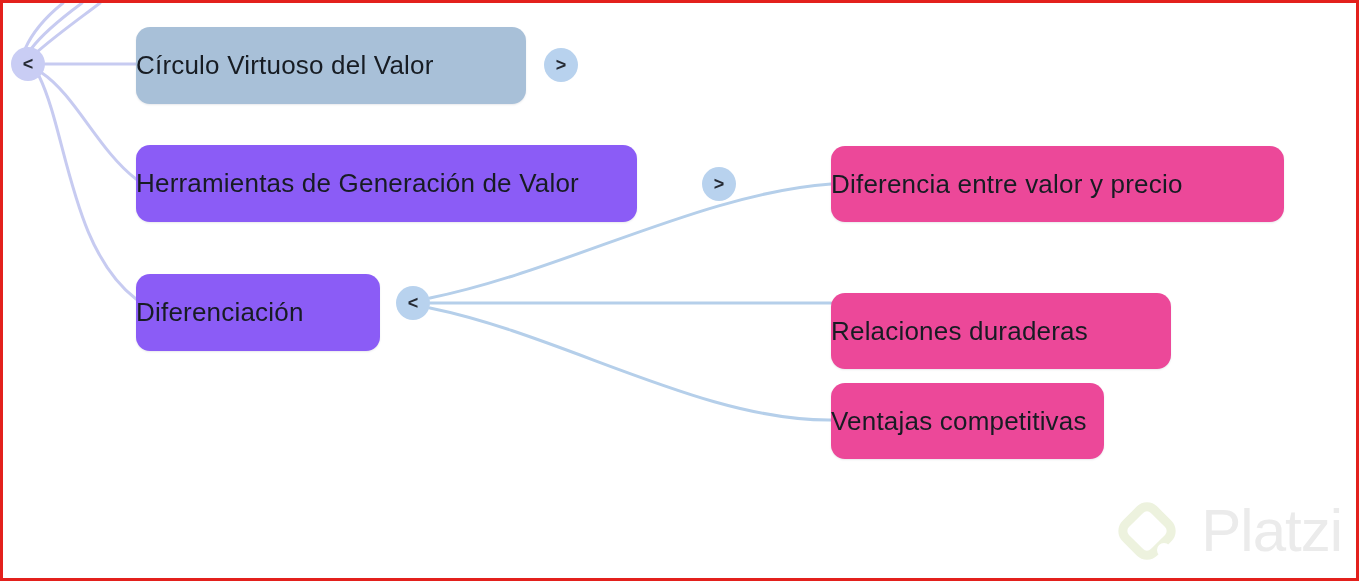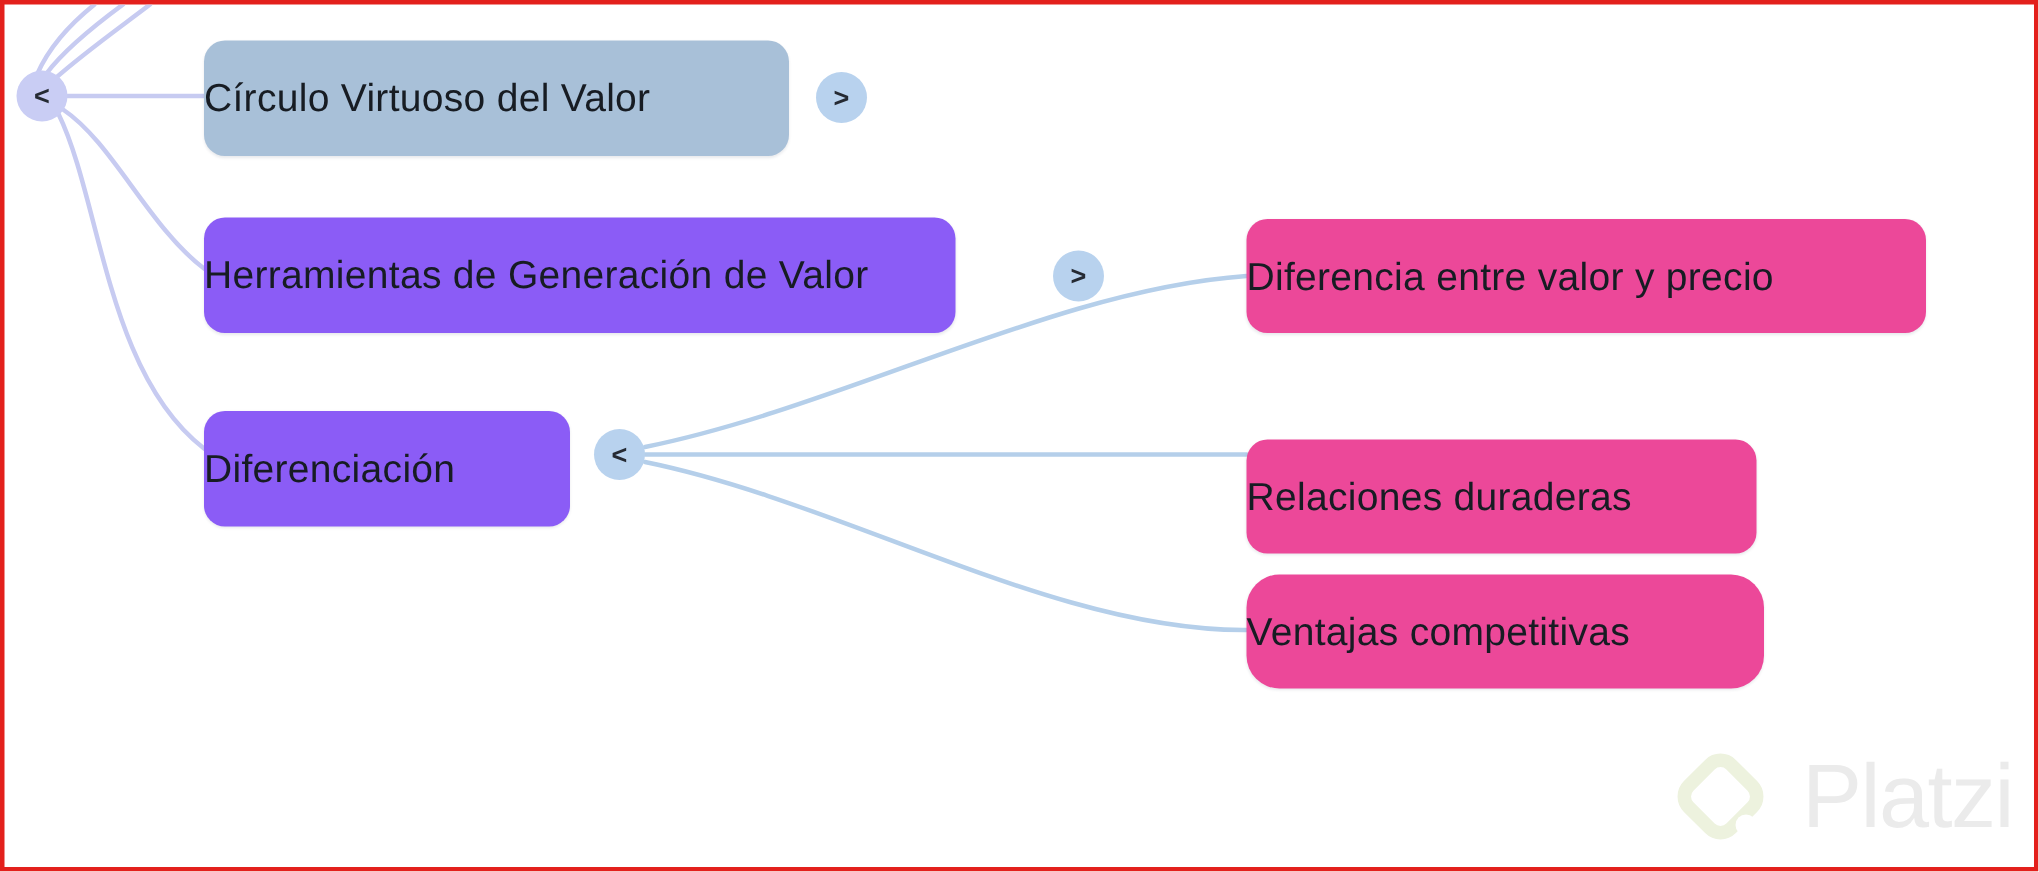--- a/index.html
+++ b/index.html
@@ -88,21 +88,21 @@
   </div>
 
   <div class="node node-child" style="left:828px;top:143px;width:453px;height:76px;">
     <span>Diferencia entre valor y precio</span>
   </div>
 
   <div class="node node-child" style="left:828px;top:262px;width:340px;height:76px;margin-top:28px;">
     <span>Relaciones duraderas</span>
   </div>
 
-  <div class="node node-child" style="left:828px;top:380px;width:345px;height:76px;border-radius:22px;">
+  <div class="node node-child" style="left:828px;top:380px;width:273px;height:76px;">
     <span>Ventajas competitivas</span>
   </div>
 
   <div class="toggle toggle-root" style="left:8px;top:44px;">
     <span>&lt;</span>
   </div>
 
   <div class="toggle" style="left:541px;top:45px;">
     <span>&gt;</span>
   </div>

